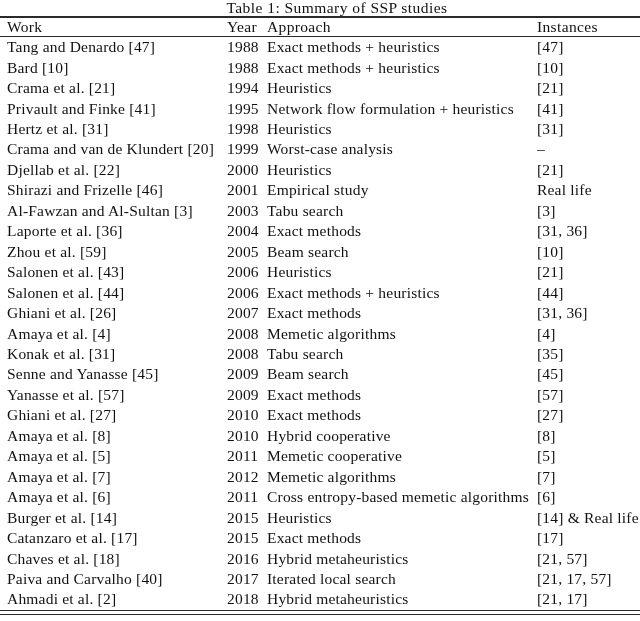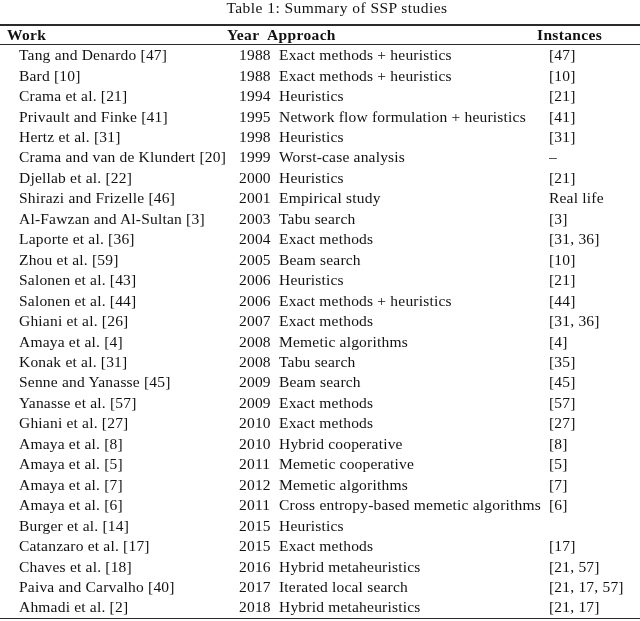--- a/index.html
+++ b/index.html
@@ -6,49 +6,49 @@
     margin: 0;
     padding: 0;
     background: #ffffff;
     width: 640px;
     height: 621px;
     overflow: hidden;
     font-family: "Liberation Serif", serif;
     color: #111111;
   }
   .caption {
-    height: 24px;
+    height: 16px;
     line-height: 15px;
     text-align: center;
     padding-left: 34px;
     font-size: 15.5px;
     letter-spacing: 0.45px;
     white-space: nowrap;
   }
   .rule-top {
     border-top: 2px solid #2a2a2a;
   }
   .header-row {
     height: 18px;
     display: grid;
     grid-template-columns: 220px 40px 270px 1fr;
     padding-left: 7px;
     align-items: center;
-    font-weight: bold;
+    font-weight: normal;
     font-size: 15.5px;
     letter-spacing: 0.35px;
   }
   .rule-mid {
     border-top: 1.4px solid #2a2a2a;
   }
   .tbody .trow {
     height: 20.46px;
     display: grid;
     grid-template-columns: 220px 40px 270px 1fr;
-    padding-left: 19px;
+    padding-left: 7px;
     align-items: center;
     font-size: 15.5px;
     letter-spacing: 0.2px;
   }
   .cell {
     white-space: nowrap;
     overflow: hidden;
   }
   .rule-bottom {
     border-top: 1.6px solid #2a2a2a;
@@ -209,20 +209,21 @@
     <div class="trow">
       <div class="cell">Amaya et al. [6]</div>
       <div class="cell">2011</div>
       <div class="cell">Cross entropy-based memetic algorithms</div>
       <div class="cell">[6]</div>
     </div>
     <div class="trow">
       <div class="cell">Burger et al. [14]</div>
       <div class="cell">2015</div>
       <div class="cell">Heuristics</div>
+      <div class="cell">[14] &amp; Real life</div>
     </div>
     <div class="trow">
       <div class="cell">Catanzaro et al. [17]</div>
       <div class="cell">2015</div>
       <div class="cell">Exact methods</div>
       <div class="cell">[17]</div>
     </div>
     <div class="trow">
       <div class="cell">Chaves et al. [18]</div>
       <div class="cell">2016</div>

